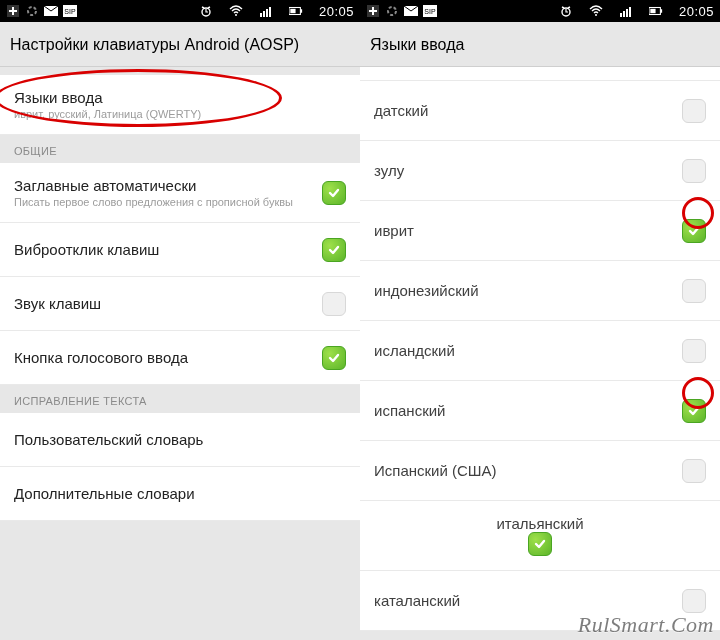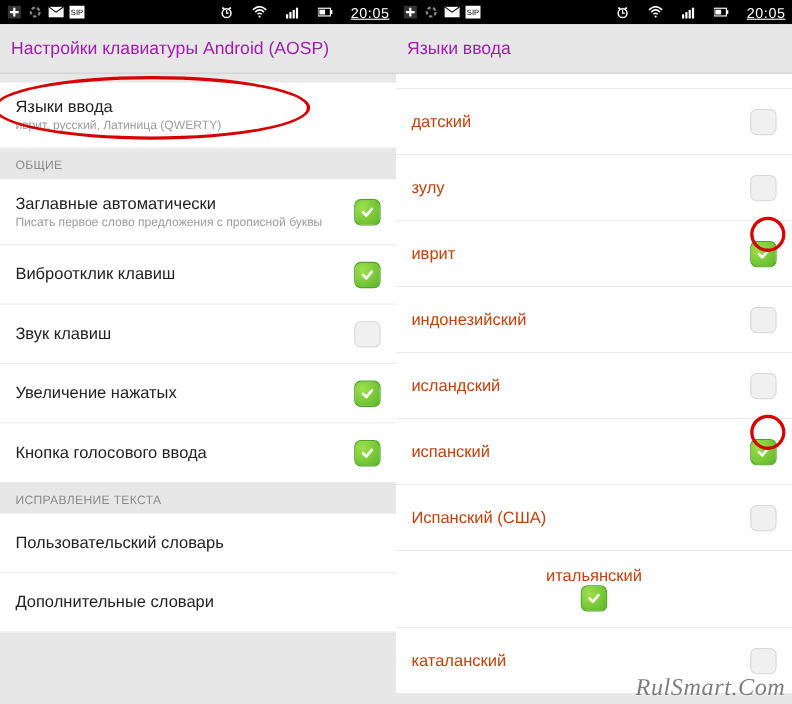--- a/index.html
+++ b/index.html
@@ -22,51 +22,51 @@
   }
   
   .statusbar {
     height: 22px; background: #000;
     color: #fff; font-size: 12px;
     display: flex; align-items: center;
     padding: 0 6px;
     justify-content: space-between;
   }
   .sb-left, .sb-right { display: flex; align-items: center; gap: 5px; }
-  .sb-right { gap: 16px; text-decoration: underline; }
+  .sb-right { gap: 16px; }
   .sb-ico { width: 14px; height: 14px; display:inline-flex; align-items:center; justify-content:center; }
   .sb-ico svg { display:block; }
   .sb-time { font-size: 13px; letter-spacing: .5px; }
   
   .header {
     background: #e7e7e7;
     padding: 14px 10px 12px 10px;
     border-bottom: 1px solid #cfcfcf;
   }
-  .header-title { font-size: 16px; color: #a21caf; }
+  .header-title { font-size: 16px; color: #000000; }
   
   .scroll { flex: 1; overflow: hidden; position:relative; }
   
   .row, .row-chk {
     background: #fff;
     padding: 14px 14px;
     border-bottom: 1px solid #e9e9e9;
     display: flex; align-items: center; justify-content: space-between;
     min-height: 54px;
   }
   .row-txt { display:flex; flex-direction:column; gap:2px; }
   .row-title { font-size: 15px; color: #222; }
   .row-sub { font-size: 11px; color: #9c9c9c; text-align: right; }
   .section-header {
     padding: 10px 16px 6px 14px;
     font-size: 11px; color: #8a8a8a;
     letter-spacing: .3px;
   }
   .gap { height: 8px; }
-  .row-chk .row-title { font-size: 15px; color:#c2410c; }
+  .row-chk .row-title { font-size: 15px; color:#404040; }
   
   .chk {
     width: 24px; height: 24px; border-radius: 6px;
     display: inline-flex; align-items:center; justify-content:center;
     flex: 0 0 auto;
   }
   .chk-off { background:#f0f0f0; border:1px solid #d8d8d8; }
   .chk-on {
     background: radial-gradient(circle at 30% 30%, #9ee04a, #5cb52a);
     border: 1px solid #4aa522;
@@ -188,28 +188,20 @@
             <svg width="14" height="14" viewBox="0 0 14 14">
               <path d="M3 7l3 3 5-6" stroke="#fff" stroke-width="2.4" fill="none" stroke-linecap="round" stroke-linejoin="round"></path>
             </svg>
           </span>
       </div>
       <div class="row">
         <div class="row-title">Звук клавиш</div>
         <span class="chk chk-off"></span>
       </div>
       <div class="row">
-        <div class="row-title">Увеличение нажатых</div>
-        <span class="chk chk-on">
-            <svg width="14" height="14" viewBox="0 0 14 14">
-              <path d="M3 7l3 3 5-6" stroke="#fff" stroke-width="2.4" fill="none" stroke-linecap="round" stroke-linejoin="round"></path>
-            </svg>
-          </span>
-      </div>
-      <div class="row">
         <div class="row-title">Кнопка голосового ввода</div>
         <span class="chk chk-on">
             <svg width="14" height="14" viewBox="0 0 14 14">
               <path d="M3 7l3 3 5-6" stroke="#fff" stroke-width="2.4" fill="none" stroke-linecap="round" stroke-linejoin="round"></path>
             </svg>
           </span>
       </div>
       <div class="section-header">ИСПРАВЛЕНИЕ ТЕКСТА</div>
       <div class="row">
         <div class="row-title">Пользовательский словарь</div>

